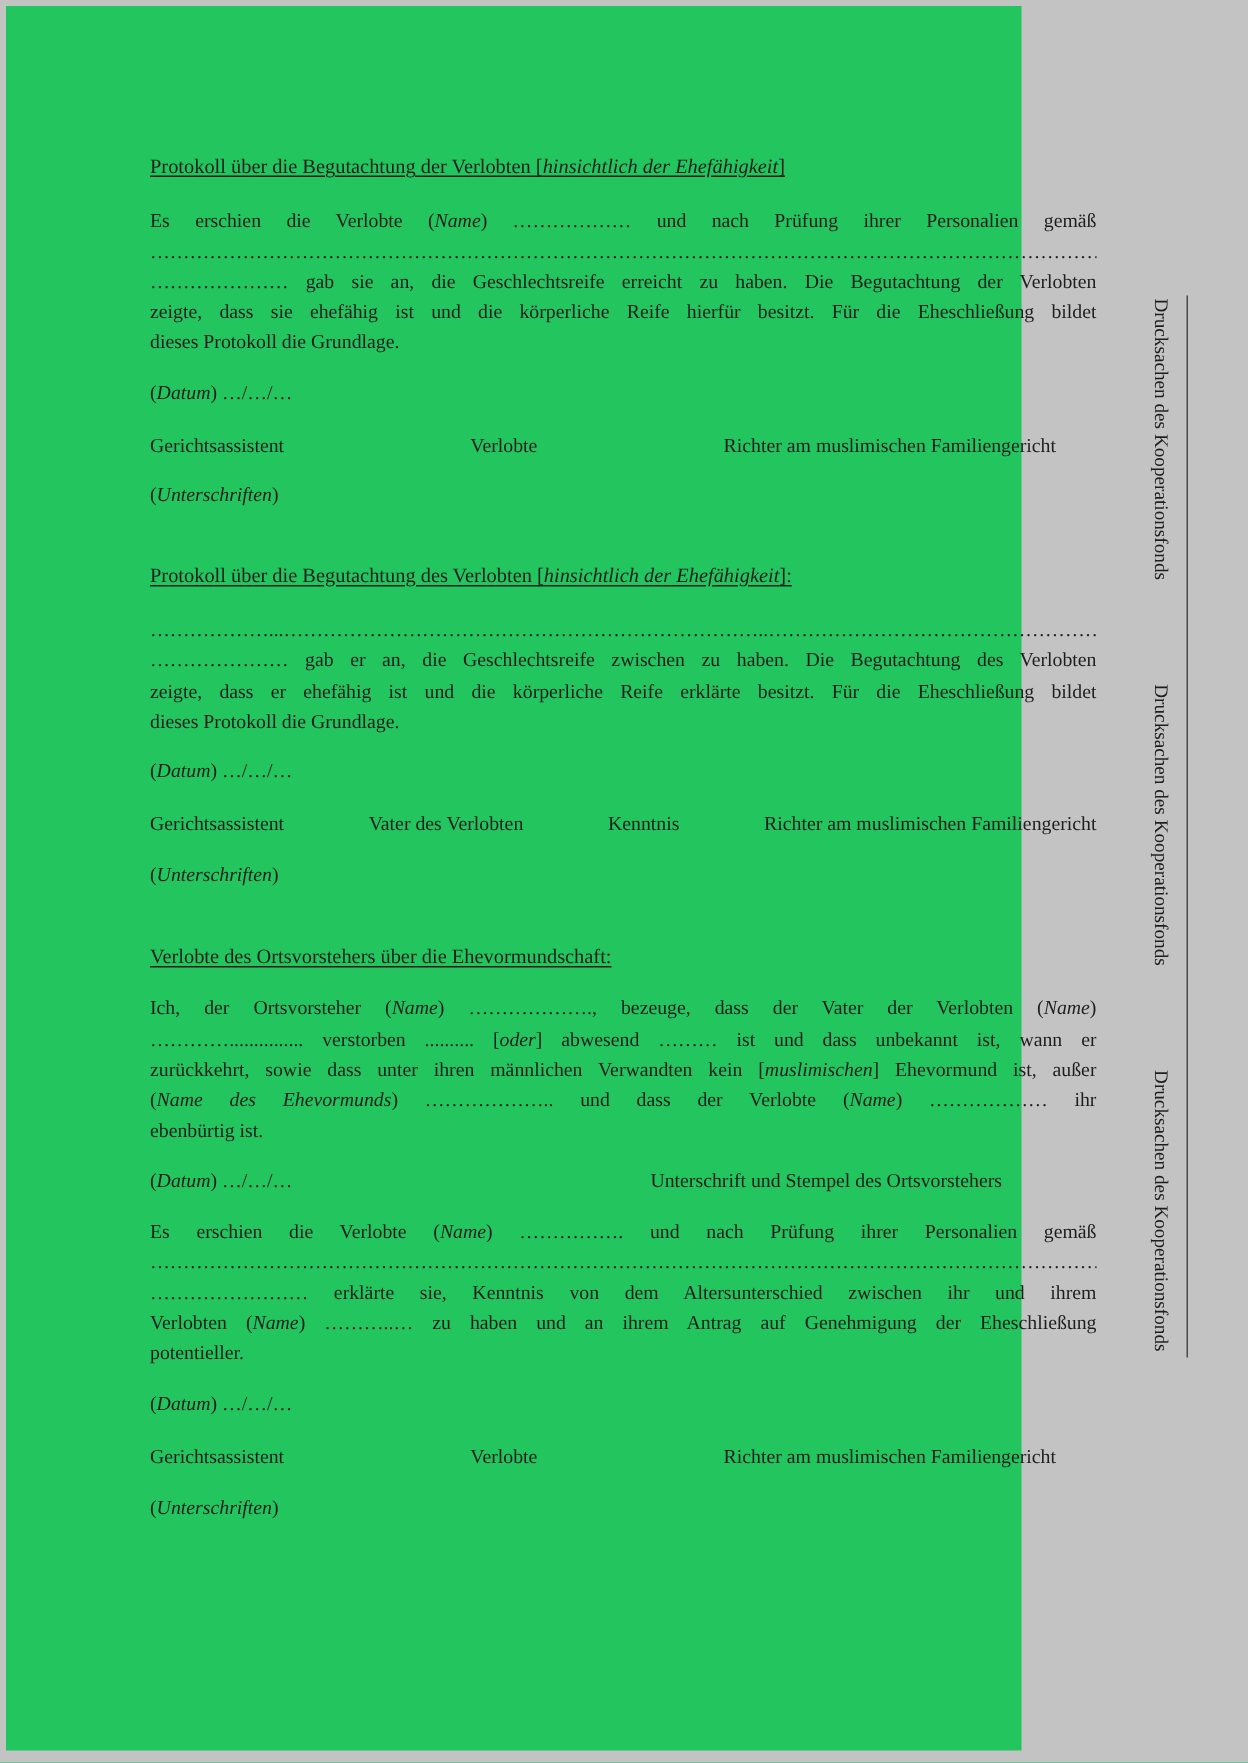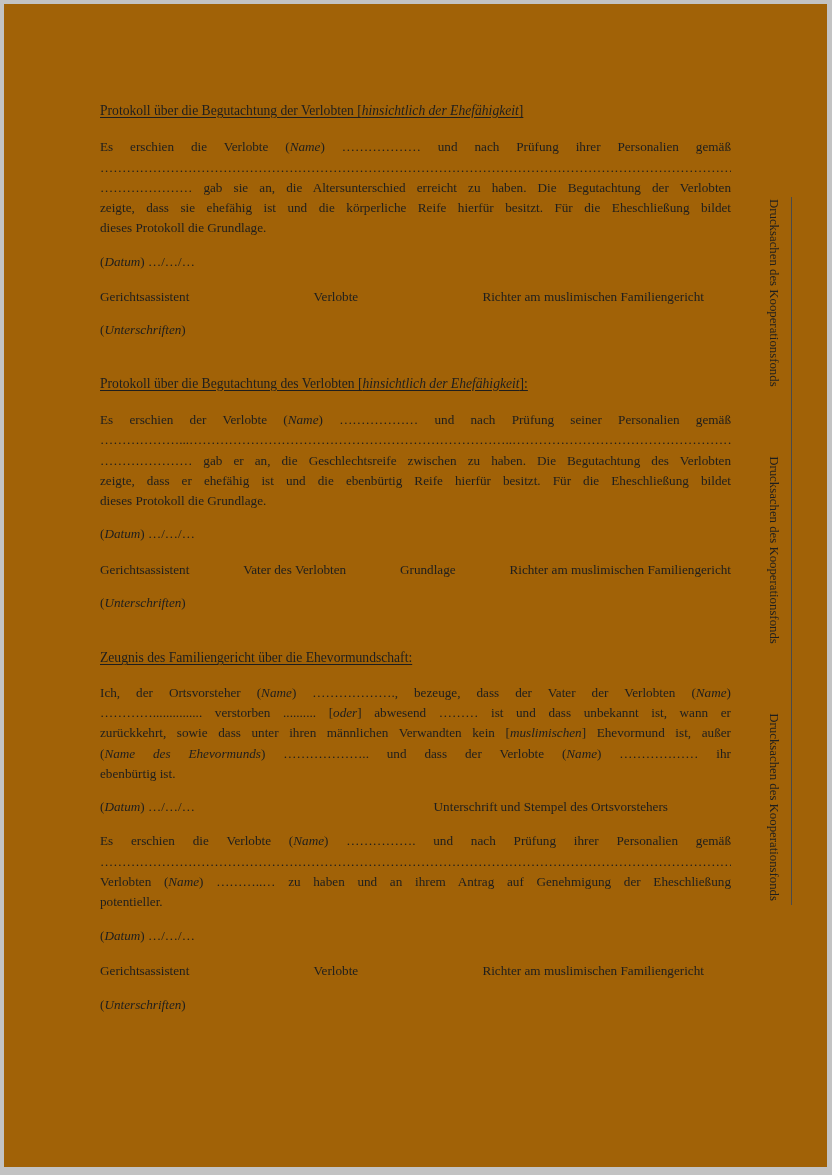--- a/index.html
+++ b/index.html
@@ -1,18 +1,18 @@
 <!DOCTYPE html>
 <html><head>
 <meta charset="utf-8">
 <style>
   * { margin:0; padding:0; box-sizing:border-box; }
   html,body { width:832px; height:1175px; overflow:hidden; }
   body { background:#c3c3c3; font-family:"Liberation Serif", serif; color:#1e1e1e; }
-  .page { position:absolute; left:4px; top:4px; width:823px; height:1163px; background:#a16207; }
+  .page { position:absolute; left:4px; top:4px; width:677px; height:1163px; background:#22c55e; }
   .content { position:absolute; left:96px; top:0; width:631px; font-size:13.2px; line-height:20.3px; }
   .heading { text-decoration:underline; text-underline-offset:2px; font-size:13.6px; white-space:nowrap; }
   .pline { text-align:justify; height:20.3px; overflow:hidden; }
   .pline:not(.pline-last)::after { content:""; display:inline-block; width:100%; height:0; }
   .pline-last { text-align:left; }
   .sig-row { display:flex; justify-content:space-between; white-space:nowrap; }
   .sig-row.narrow { width:604px; }
   .stamp-row { display:flex; }
   .stamp-row .right { margin-left:auto; margin-right:63px; }
   .mt97{margin-top:97px}.mt33{margin-top:33px}.mt35{margin-top:35px}
@@ -27,71 +27,71 @@
 <body>
 
 <div class="page">
   <div class="content">
 
     <div>
       <div class="heading mt97">Protokoll über die Begutachtung der Verlobten [<i>hinsichtlich der Ehefähigkeit</i>]</div>
       <div class="mt16">
           <div class="pline">Es erschien die Verlobte (<i>Name</i>) ……………… und nach Prüfung ihrer Personalien gemäß</div>
           <div class="pline">…………………………………………………………………………………………………………………………………………………………………</div>
-          <div class="pline">………………… gab sie an, die Altersunterschied erreicht zu haben. Die Begutachtung der Verlobten</div>
+          <div class="pline">………………… gab sie an, die Geschlechtsreife erreicht zu haben. Die Begutachtung der Verlobten</div>
           <div class="pline">zeigte, dass sie ehefähig ist und die körperliche Reife hierfür besitzt. Für die Eheschließung bildet</div>
           <div class="pline pline-last">dieses Protokoll die Grundlage.</div>
         </div>
       <div class="mt13">(<i>Datum</i>) …/…/…</div>
       <div class="sig-row narrow mt15">
         <span>Gerichtsassistent</span>
         <span>Verlobte</span>
         <span>Richter am muslimischen Familiengericht</span>
       </div>
       <div class="mt13">(<i>Unterschriften</i>)</div>
     </div>
 
     <div>
       <div class="heading mt33">Protokoll über die Begutachtung des Verlobten [<i>hinsichtlich der Ehefähigkeit</i>]:</div>
       <div class="mt16">
-          <div class="pline">Es erschien der Verlobte (<i>Name</i>) ……………… und nach Prüfung seiner Personalien gemäß</div>
           <div class="pline">………………...………………………………………………………………..……………………………………………………….………………</div>
           <div class="pline">………………… gab er an, die Geschlechtsreife zwischen zu haben. Die Begutachtung des Verlobten</div>
-          <div class="pline">zeigte, dass er ehefähig ist und die ebenbürtig Reife hierfür besitzt. Für die Eheschließung bildet</div>
+          <div class="pline">zeigte, dass er ehefähig ist und die körperliche Reife erklärte besitzt. Für die Eheschließung bildet</div>
           <div class="pline pline-last">dieses Protokoll die Grundlage.</div>
         </div>
       <div class="mt13">(<i>Datum</i>) …/…/…</div>
       <div class="sig-row mt15">
         <span>Gerichtsassistent</span>
         <span>Vater des Verlobten</span>
-        <span>Grundlage</span>
+        <span>Kenntnis</span>
         <span>Richter am muslimischen Familiengericht</span>
       </div>
       <div class="mt13">(<i>Unterschriften</i>)</div>
     </div>
 
     <div>
-      <div class="heading mt35">Zeugnis des Familiengericht über die Ehevormundschaft:</div>
+      <div class="heading mt35">Verlobte des Ortsvorstehers über die Ehevormundschaft:</div>
       <div class="mt14">
           <div class="pline">Ich, der Ortsvorsteher (<i>Name</i>) ………………., bezeuge, dass der Vater der Verlobten (<i>Name</i>)</div>
           <div class="pline">…………............... verstorben .......... [<i>oder</i>] abwesend ……… ist und dass unbekannt ist, wann er</div>
           <div class="pline">zurückkehrt, sowie dass unter ihren männlichen Verwandten kein [<i>muslimischen</i>] Ehevormund ist, außer</div>
           <div class="pline">(<i>Name des Ehevormunds</i>) ……………….. und dass der Verlobte (<i>Name</i>) ……………… ihr</div>
           <div class="pline pline-last">ebenbürtig ist.</div>
         </div>
       <div class="stamp-row mt13">
         <span>(<i>Datum</i>) …/…/…</span>
         <span class="right">Unterschrift und Stempel des Ortsvorstehers</span>
       </div>
     </div>
 
     <div>
       <div class="mt14">
           <div class="pline">Es erschien die Verlobte (<i>Name</i>) ……………. und nach Prüfung ihrer Personalien gemäß</div>
           <div class="pline">…………………………………………………………………………………………………………………………………………………………………</div>
+          <div class="pline">…………………… erklärte sie, Kenntnis von dem Altersunterschied zwischen ihr und ihrem</div>
           <div class="pline">Verlobten (<i>Name</i>) ………..… zu haben und an ihrem Antrag auf Genehmigung der Eheschließung</div>
           <div class="pline pline-last">potentieller.</div>
         </div>
       <div class="mt13">(<i>Datum</i>) …/…/…</div>
       <div class="sig-row narrow mt15">
         <span>Gerichtsassistent</span>
         <span>Verlobte</span>
         <span>Richter am muslimischen Familiengericht</span>
       </div>
       <div class="mt14">(<i>Unterschriften</i>)</div>

